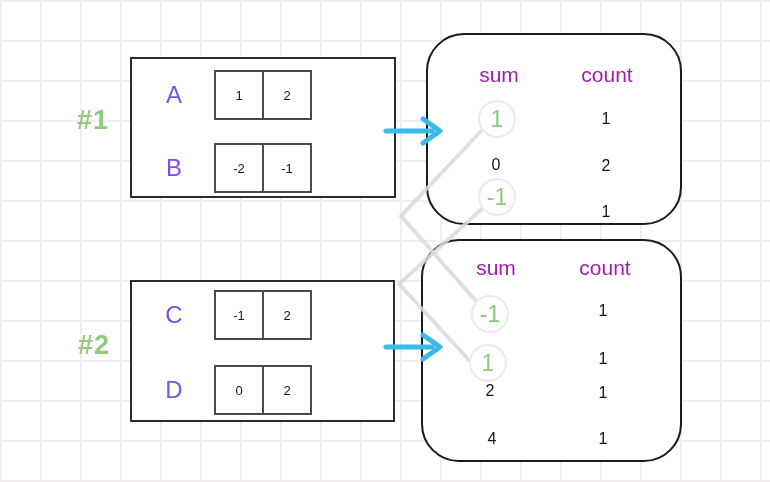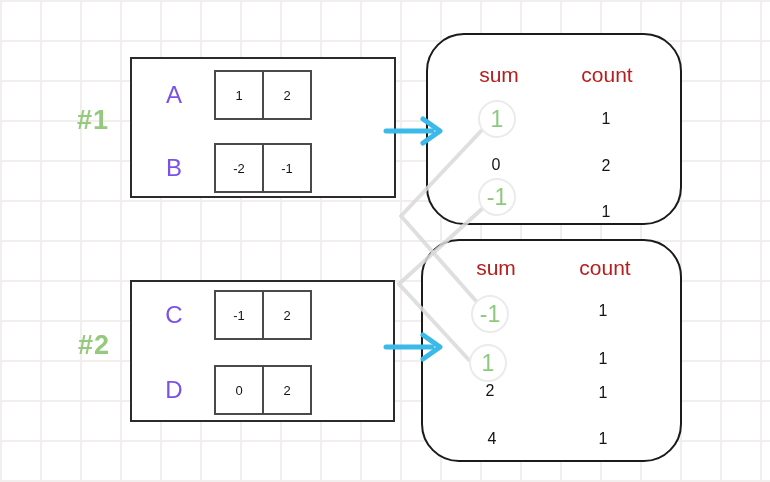--- a/index.html
+++ b/index.html
@@ -18,21 +18,21 @@
   .panel { position:absolute; background:#ffffff; border:2px solid #1b1b1b; border-radius:38px; }
   .glabel { color:#95c97e; font-size:27px; font-weight:bold; letter-spacing:1px; }
   .rowlabel { color:#7a52e8; font-size:24px; }
   .cellrow { position:absolute; display:flex; }
   .cell {
     width:50px; height:50px; border:2px solid #4a4a4a; background:#ffffff;
     display:flex; align-items:center; justify-content:center;
     font-size:13px; color:#141414;
   }
   .cell + .cell { margin-left:-2px; }
-  .hdr { color:#b91c1c; font-size:21px; }
+  .hdr { color:#a21caf; font-size:21px; }
   .val { font-size:16px; color:#141414; }
   .overlay { position:absolute; left:0; top:0; z-index:5; pointer-events:none; }
   .circle {
     position:absolute; width:38px; height:38px; border-radius:50%;
     background:#ffffff; border:2.5px solid #ebebeb; z-index:6;
     display:flex; align-items:center; justify-content:center;
     color:#8cc97c; font-size:23px;
   }
 </style>
 </head>

